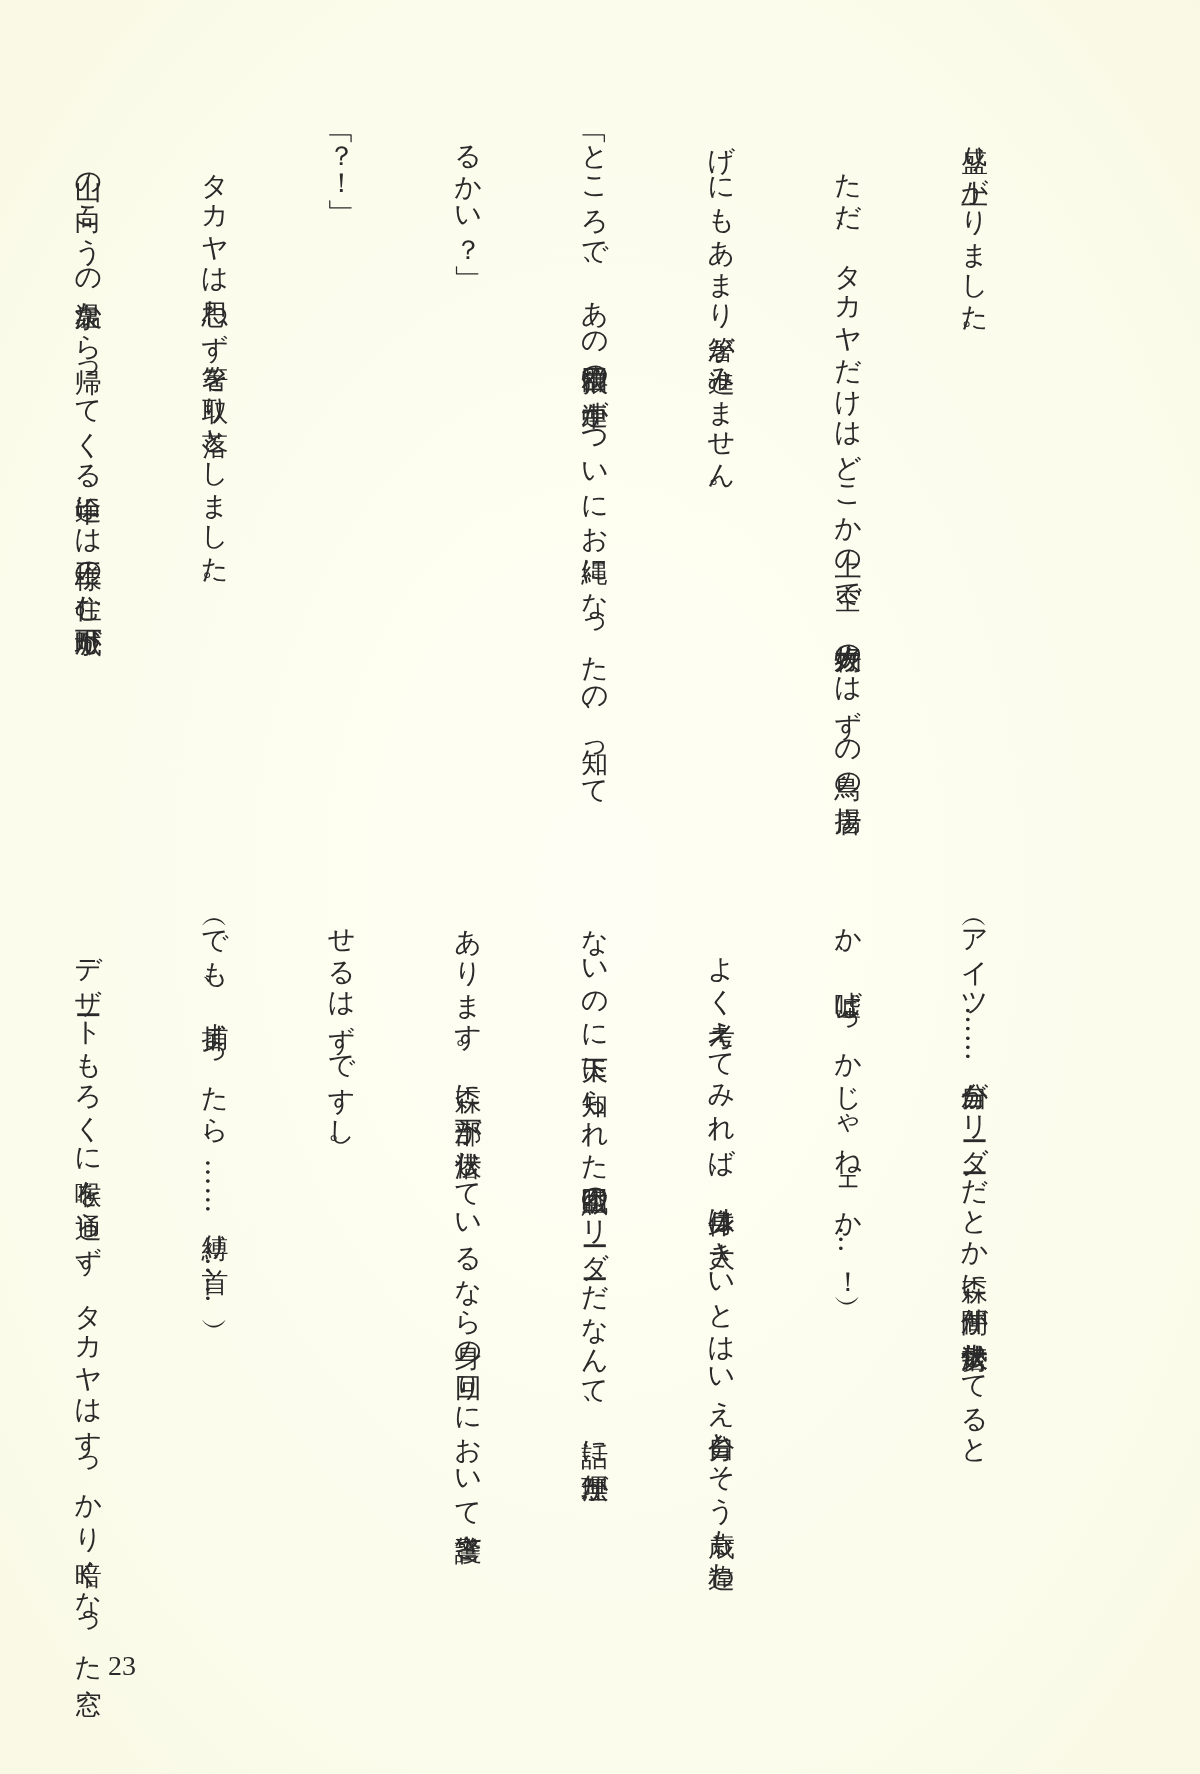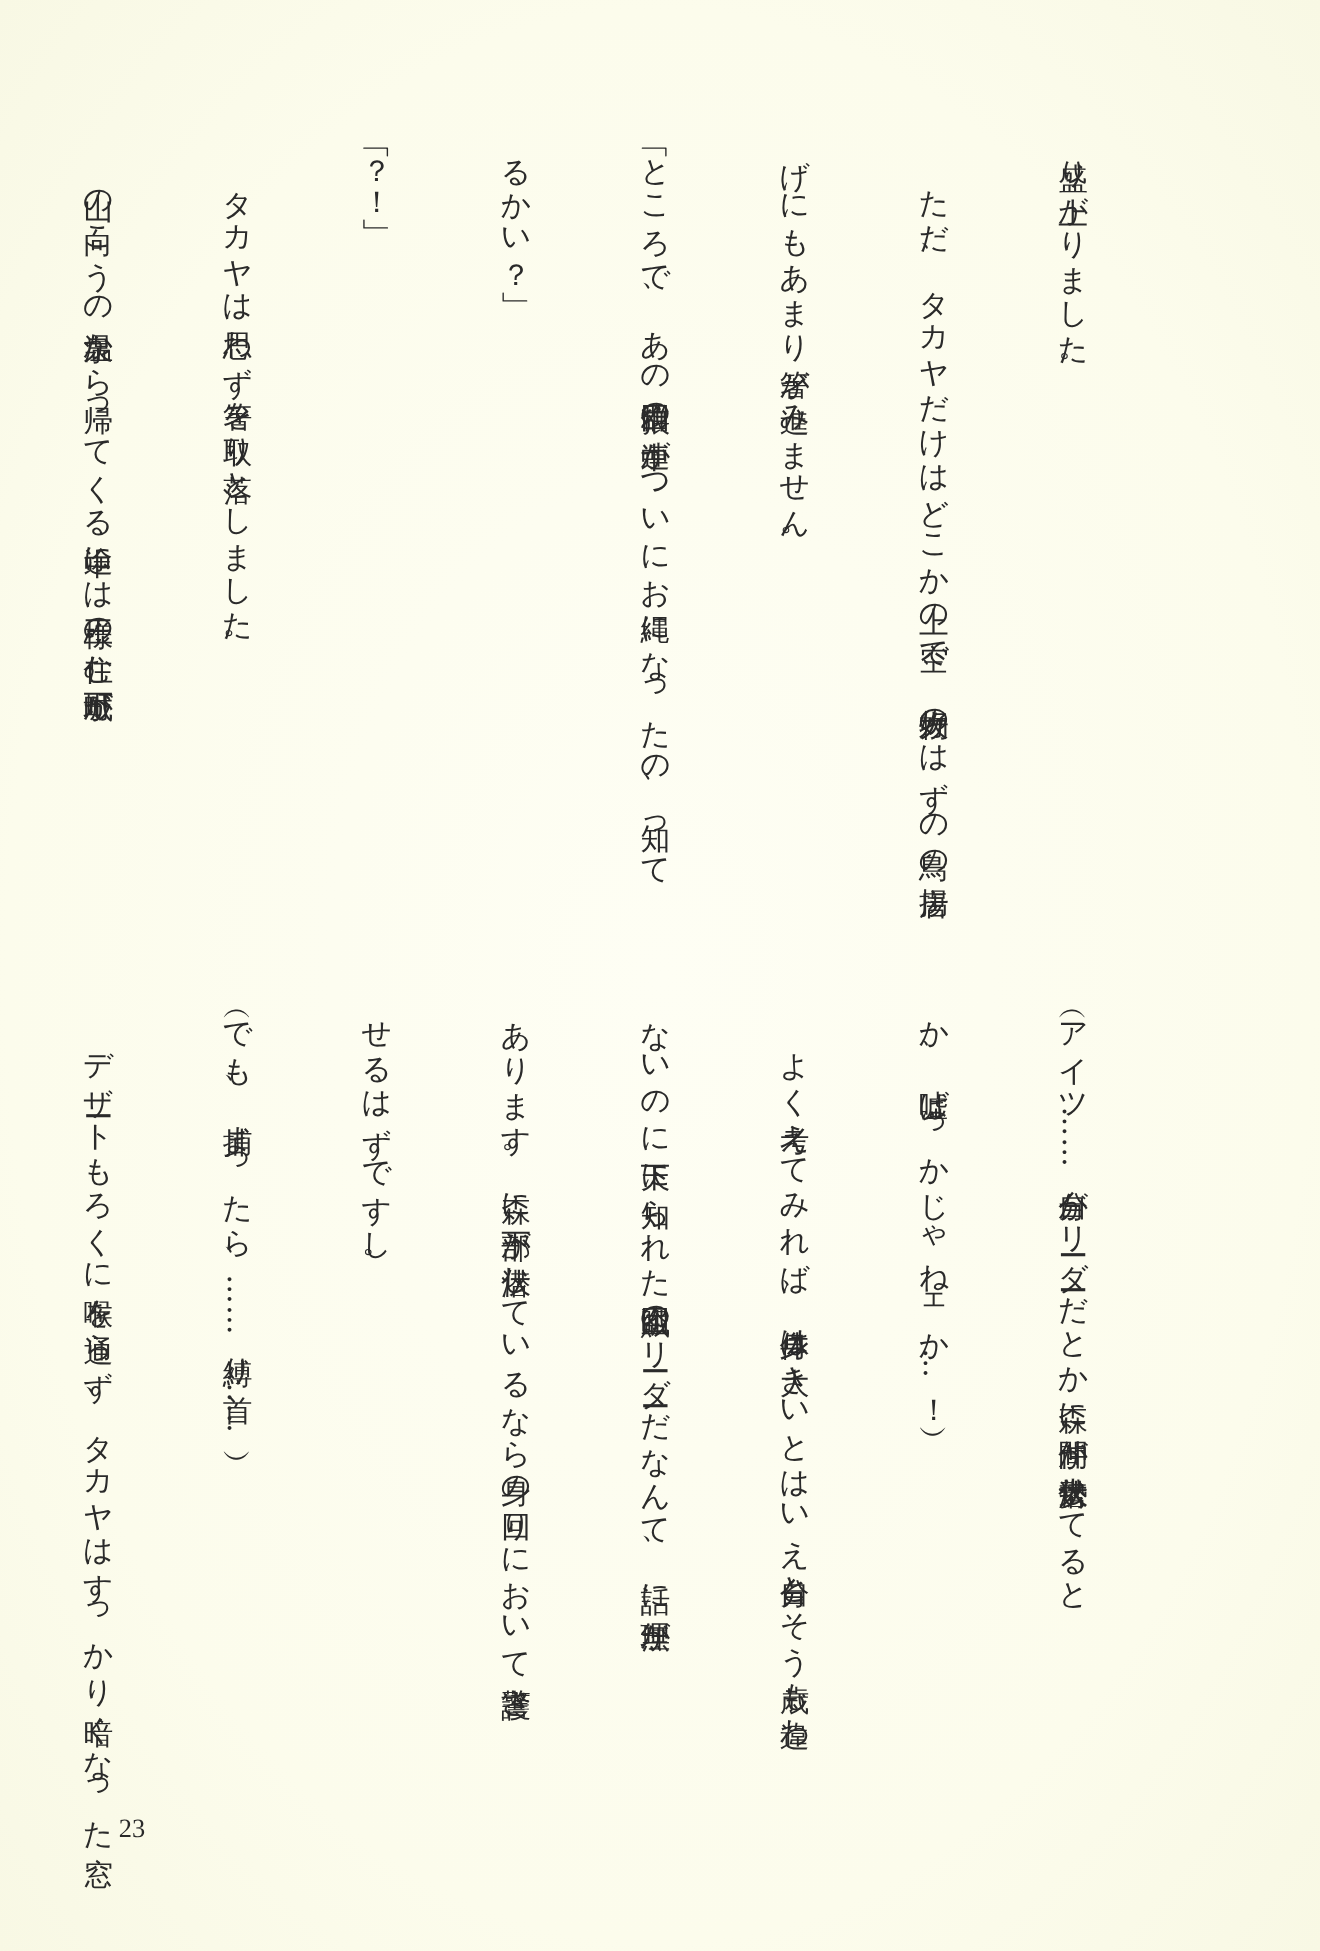--- a/index.html
+++ b/index.html
@@ -43,21 +43,21 @@
       width: 1120px;
     }
     .col {
       display: block;
     }
     .page-number {
       position: absolute;
       left: 108px;
       top: 1650px;
       font-family: "Liberation Serif", "DejaVu Serif", serif;
-      font-size: 24px;
+      font-size: 28px;
       color: #2a2a2a;
     }
   </style>
 </head>
 <body>
 
 <div class="page">
 
   <div class="block top">
     <span class="col">盛り上がりました。</span>

